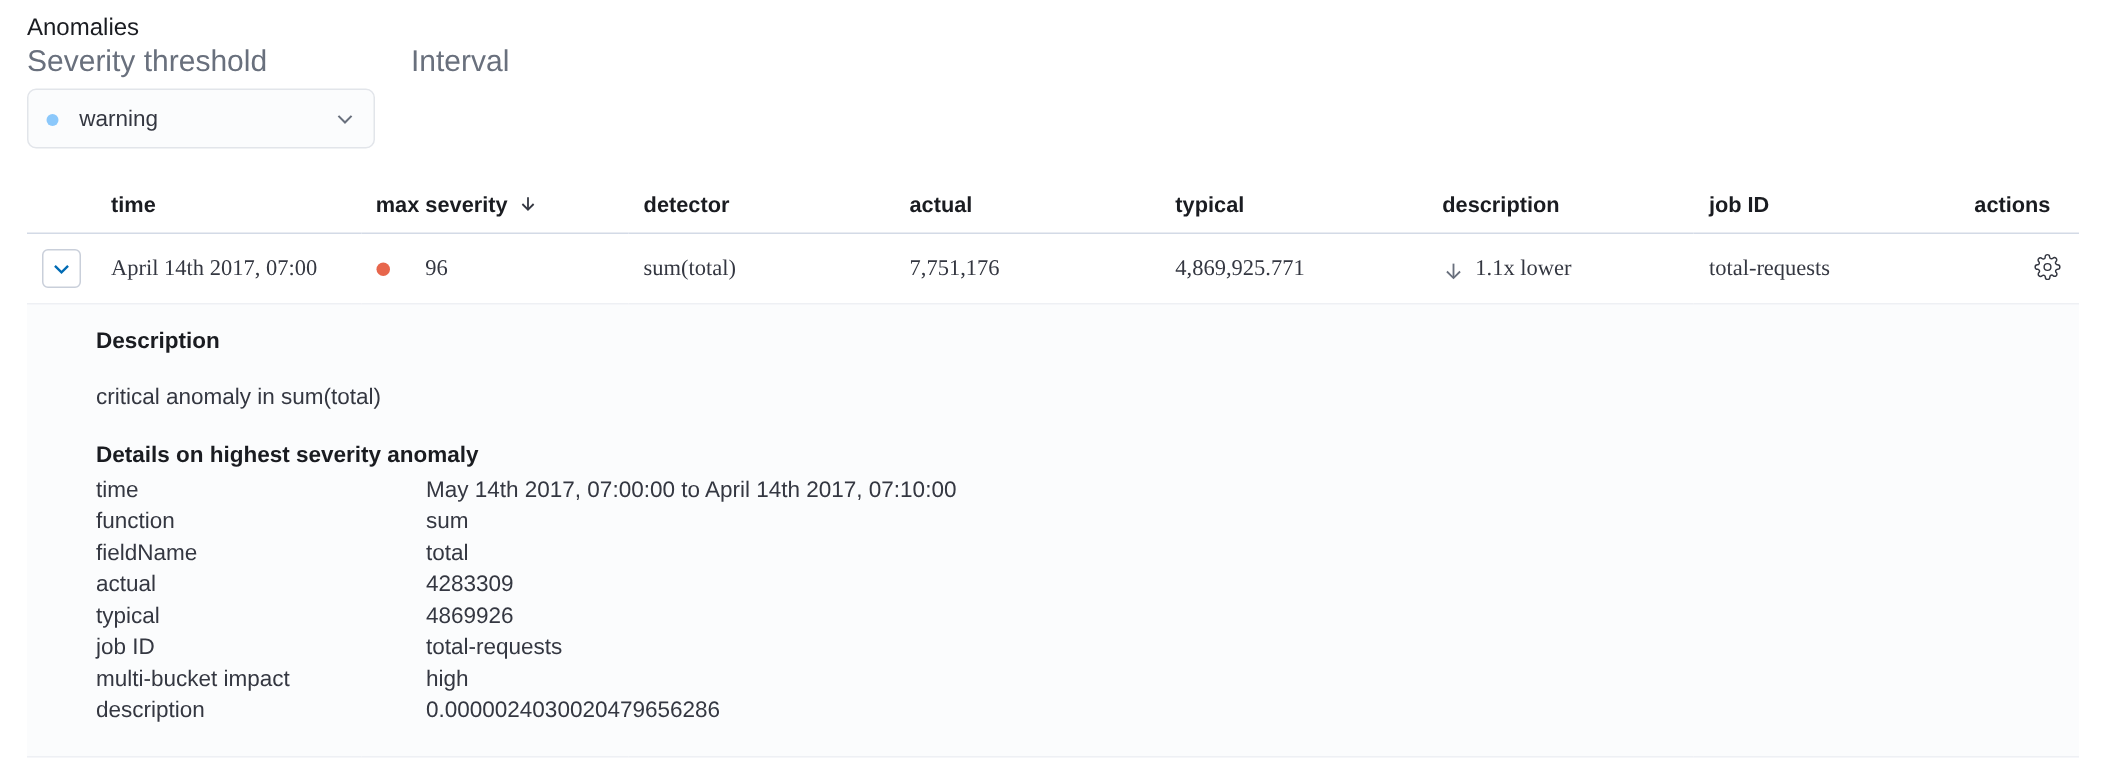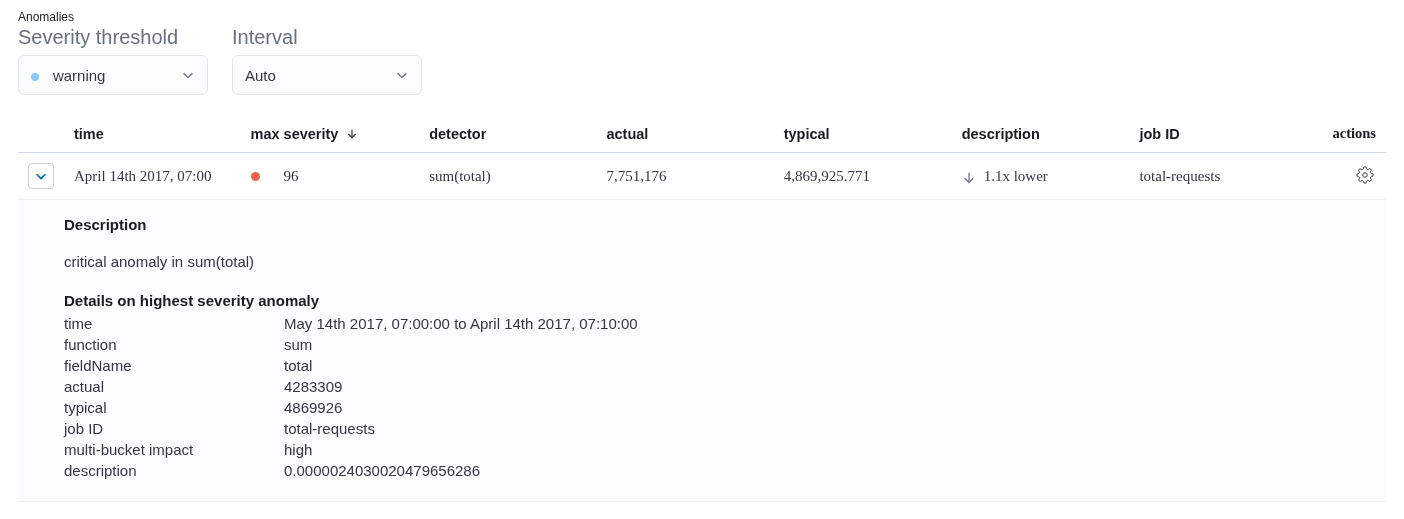--- a/index.html
+++ b/index.html
@@ -9,41 +9,41 @@
     font-family: -apple-system, BlinkMacSystemFont, "Segoe UI", Helvetica, Arial, sans-serif;
     color: #343741;
     background: #fff;
     font-size: 14px;
   }
   .page {
     padding: 10px 18px 20px 18px;
     width: 1404px;
   }
   .title {
-    font-size: 12px;
+    font-size: 16px;
     font-weight: 400;
     color: #1a1c21;
     margin: 0 0 2px 0;
   }
   .controls {
     display: flex;
     gap: 24px;
     margin-top: 2px;
   }
   .control-group { display: flex; flex-direction: column; }
   .control-label {
     font-size: 20px;
     color: #69707d;
     margin-bottom: 6px;
   }
   .select {
     display: flex;
     align-items: center;
     justify-content: space-between;
-    width: 190px;
+    width: 232px;
     height: 40px;
     padding: 0 12px;
     background: #fbfcfd;
     border: 1px solid #e2e5ea;
     border-radius: 6px;
     cursor: pointer;
   }
   .select .value { font-size: 15px; color: #343741; }
   .select .sev-dot {
     display: inline-block;
@@ -64,21 +64,21 @@
   }
   .thead-row th {
     text-align: left;
     font-weight: 600;
     font-size: 14.5px;
     color: #1a1c21;
     padding: 8px 10px 10px 10px;
     border-bottom: 1px solid #d3dae6;
     white-space: nowrap;
   }
-  .thead-row th.actions { text-align: right; font-family: Liberation Serif, serif; }
+  .thead-row th.actions { text-align: left; }
   .sort-arrow {
     display: inline-block;
     width: 12px; height: 12px;
     stroke: #343741; stroke-width: 1.6; fill: none;
     vertical-align: -1px;
     margin-left: 4px;
   }
 
   .data-row td {
     padding: 10px 10px;
@@ -148,26 +148,20 @@
           <span class="sev-dot" style="background:#8bc8fb"></span>
           <span class="value">warning</span>
         </span>
         <svg class="chev-down" viewBox="0 0 16 16">
             <polyline points="3 6 8 11 13 6"></polyline>
           </svg>
       </div>
     </div>
     <div class="control-group">
       <span class="control-label">Interval</span>
-      <div class="select">
-        <span class="value">Auto</span>
-        <svg class="chev-down" viewBox="0 0 16 16">
-            <polyline points="3 6 8 11 13 6"></polyline>
-          </svg>
-      </div>
     </div>
   </div>
 
   <table class="table">
     <colgroup>
       <col style="width:44px">
       <col style="width:180px">
       <col style="width:180px">
       <col style="width:180px">
       <col style="width:180px">

